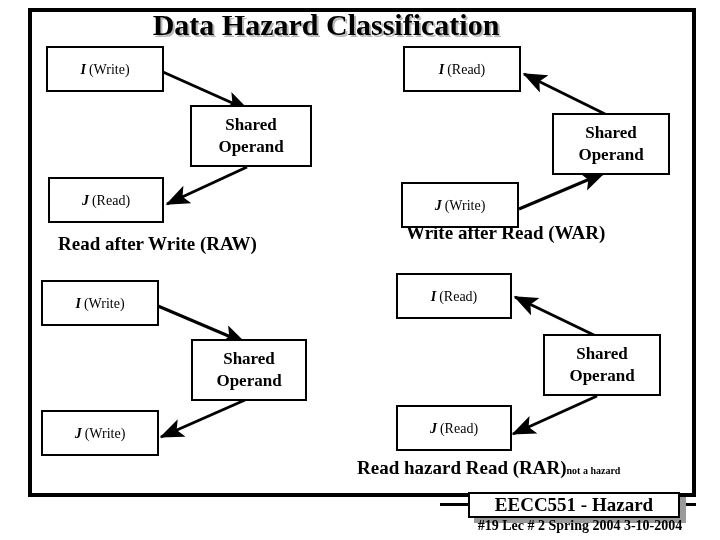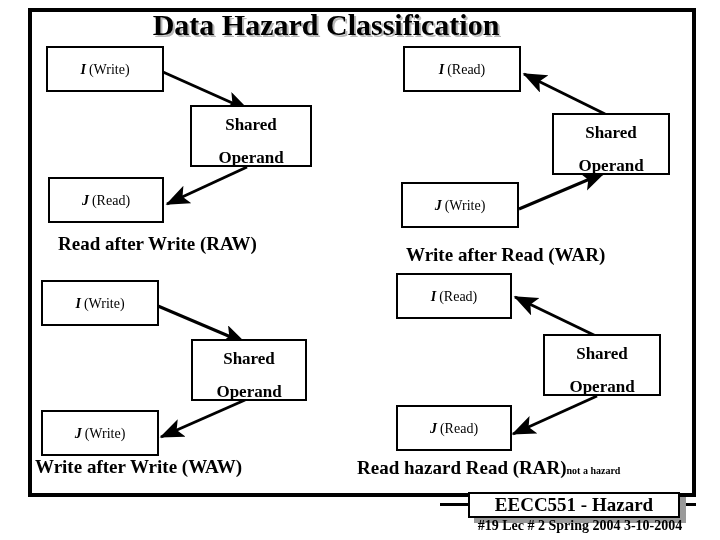--- a/index.html
+++ b/index.html
@@ -68,21 +68,21 @@
     font-style: italic;
     font-weight: bold;
     padding-right: 3px;
   }
   .obox {
     font-size: 17px;
     line-height: 22px;
     font-weight: bold;
     text-align: center;
   }
-  .obox .l1, .obox .l2 { display: block; margin-top: 11px; }
+  .obox .l1, .obox .l2 { display: block; }
   
   .caption {
     position: absolute;
     font-family: "Liberation Serif", serif;
     font-weight: bold;
     font-size: 19px;
     line-height: 22px;
     color: #000000;
     white-space: nowrap;
     z-index: 3;
@@ -226,44 +226,41 @@
     <span class="l1">Shared</span>
     <span class="l2">Operand</span>
   </div>
 
   <div class="box ibox" style="left:401px; top:182px; width:118px; height:46px;">
     <div>
       <span class="it">J</span><span>(Write)</span>
     </div>
   </div>
 
-  <div class="caption" style="left:406px; top:244px;font-family:Liberation Serif, serif;">
+  <div class="caption" style="left:406px; top:222px;font-family:Liberation Serif, serif;">
     <span>Write after Read (WAR)</span>
   </div>
 
   <div class="box ibox" style="left:41px; top:280px; width:118px; height:46px;">
     <div>
       <span class="it">I</span><span>(Write)</span>
     </div>
   </div>
 
   <div class="box obox" style="left:191px; top:339px; width:116px; height:62px;">
     <span class="l1">Shared</span>
     <span class="l2">Operand</span>
   </div>
 
   <div class="box ibox" style="left:41px; top:410px; width:118px; height:46px;">
     <div>
       <span class="it">J</span><span>(Write)</span>
     </div>
   </div>
 
-  <div class="caption" style="left:35px; top:456px;">
-    <span>Write after Write  (WAW)</span>
-  </div>
 
   <div class="box ibox" style="left:396px; top:273px; width:116px; height:46px;">
     <div>
       <span class="it">I</span><span>(Read)</span>
     </div>
   </div>
 
   <div class="box obox" style="left:543px; top:334px; width:118px; height:62px;">
     <span class="l1">Shared</span>
     <span class="l2">Operand</span>

